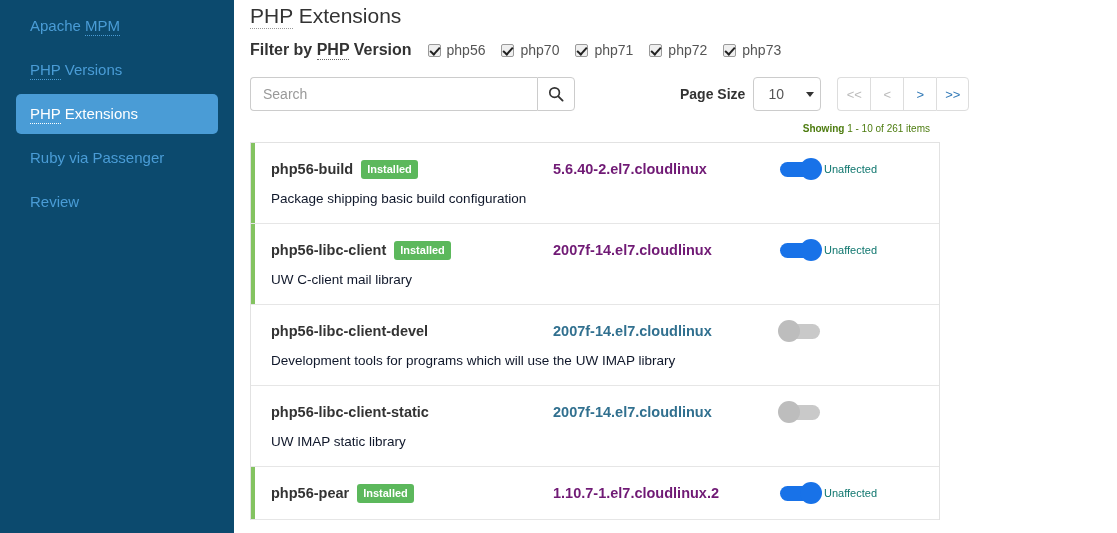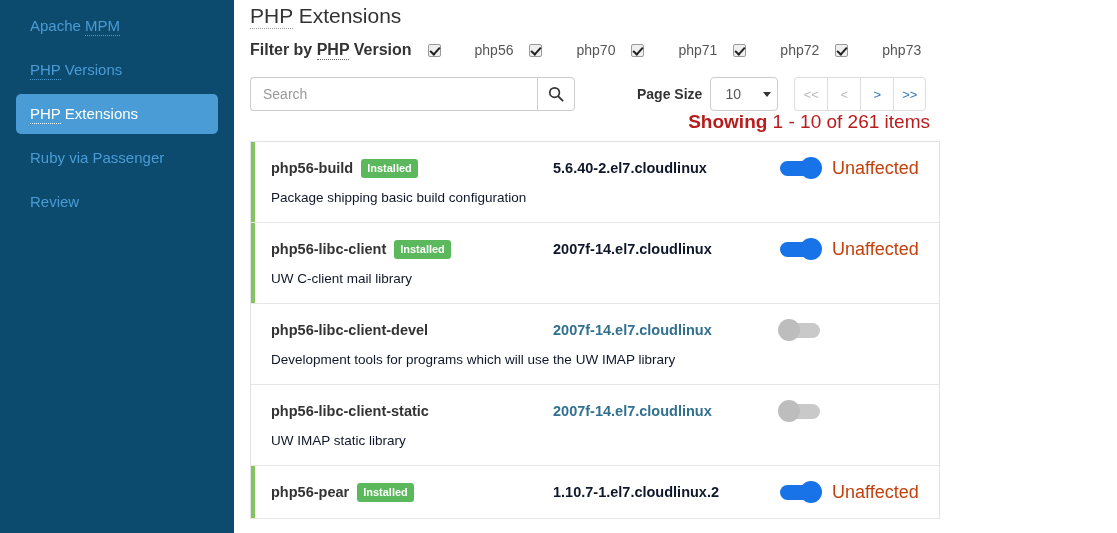--- a/index.html
+++ b/index.html
@@ -71,21 +71,20 @@
     margin-right: 16px;
   }
   .filter-label .abbr { border-bottom: 1px dotted #666; }
   .check-item {
     display: flex;
     align-items: center;
     margin-right: 16px;
     font-size: 14px;
     color: #555555;
     cursor: pointer;
-    gap: 28px;
   }
   .cbox {
     width: 13px; height: 13px;
     flex: 0 0 13px;
     margin-right: 6px;
     border: 1px solid #9a9a9a;
     border-radius: 2px;
     background: #efefef;
     position: relative;
   }
@@ -97,20 +96,21 @@
     border: solid #222;
     border-width: 0 2px 2px 0;
     transform: rotate(42deg);
   }
 
   
   .controls-row {
     display: flex;
     align-items: flex-start;
     margin-top: 16px;
+    gap: 43px;
   }
   .search-group {
     display: flex;
     width: 325px;
   }
   .search-input {
     flex: 1 1 auto;
     height: 34px;
     border: 1px solid #cccccc;
     border-right: none;
@@ -175,22 +175,23 @@
     display: flex; align-items: center; justify-content: center;
     padding: 0 7px;
     cursor: pointer;
   }
   .pager-btn:first-child { border-radius: 4px 0 0 4px; }
   .pager-btn:last-child { border-radius: 0 4px 4px 0; border-right: 1px solid #dddddd; }
   .pager-btn.disabled { color: #bbbbbb; cursor: default; }
 
   .showing {
     text-align: right;
-    font-size: 19px;
-    color: #b91c1c;
+    font-size: 10px;
+    color: #4d7c0f;
+    margin-top: 12px;
     padding-right: 10px;
     width: 690px;
   }
   .showing b { font-weight: bold; }
 
   
   .pkg-list {
     margin-top: 8px;
     width: 690px;
     border: 1px solid #e2e2e2;
@@ -236,21 +237,21 @@
     padding: 4px 6px 4px 6px;
     border-radius: 3px;
   }
   .pkg-version {
     flex: 0 0 225px;
     font-size: 14.5px;
     font-weight: bold;
     color: #31708f;
     white-space: nowrap;
   }
-  .pkg-version.installed-ver { color: #0f172a; }
+  .pkg-version.installed-ver { color: #701a75; }
   .pkg-state {
     display: flex;
     align-items: center;
   }
   .toggle {
     position: relative;
     width: 44px; height: 22px;
     flex: 0 0 44px;
     cursor: pointer;
   }
@@ -264,23 +265,23 @@
     position: absolute;
     top: 0;
     width: 22px; height: 22px;
     border-radius: 50%;
   }
   .toggle.on .track { background: #1872e8; }
   .toggle.on .knob  { background: #1872e8; right: 0; }
   .toggle.off .track { background: #c9c9c9; }
   .toggle.off .knob  { background: #bdbdbd; left: 0; }
   .toggle-label {
-    margin-left: 10px;
-    font-size: 18px;
-    color: #c2410c;
+    margin-left: 2px;
+    font-size: 11px;
+    color: #0f766e;
     white-space: nowrap;
   }
   .pkg-desc {
     margin-top: 11px;
     font-size: 13.5px;
     color: #0f172a;
     line-height: 17px;
   }
 </style>
 </head>

